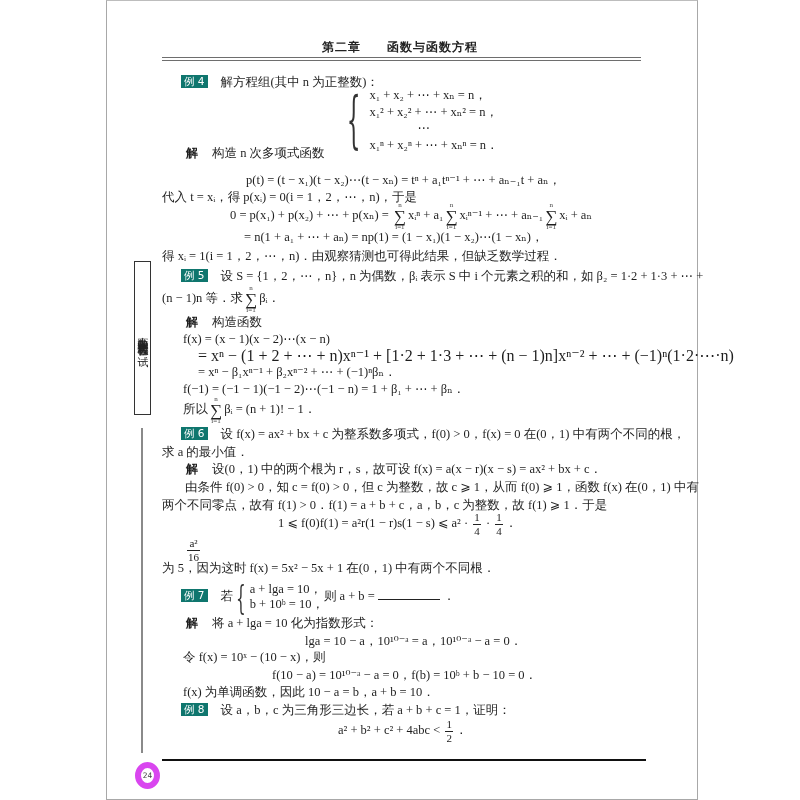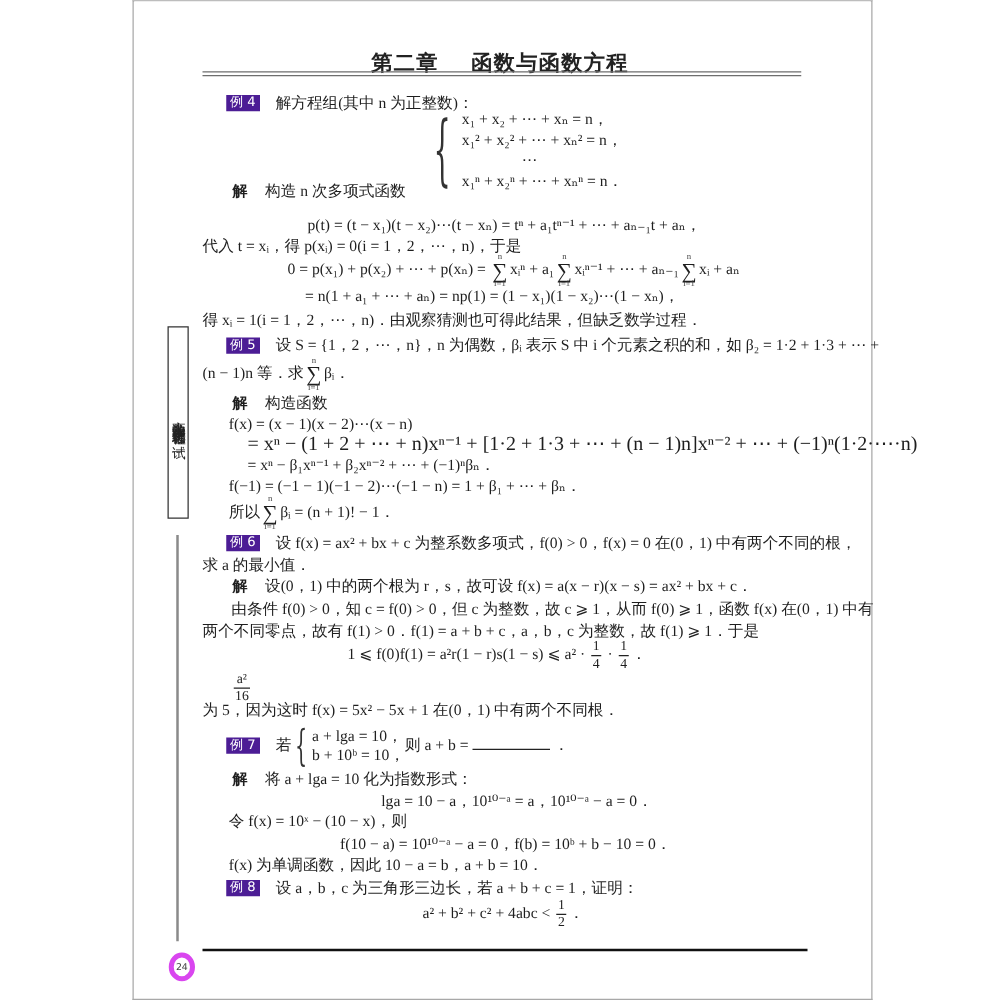--- a/index.html
+++ b/index.html
@@ -9,29 +9,29 @@
     border: 1px solid #a8a8a8; border-top-color: #bdbdbd; background: #fff;
   }
   .abs { position: absolute; }
   .line {
     position: absolute; white-space: nowrap;
     font-family: "Liberation Serif", "DejaVu Serif", serif;
     font-size: 12.5px; line-height: 16px; color: #1e1e1e;
   }
   .header-title {
     position: absolute; top: 39px; left: 0; width: 800px; text-align: center;
-    font-family: Liberation Mono, monospace; font-weight: bold; font-size: 17px;
+    font-family: Liberation Mono, monospace; font-weight: bold; font-size: 12px;
     color: #222; letter-spacing: 1px;
   }
   .header-title .gap { display: inline-block; width: 26px; }
   .header-rule {
     position: absolute; left: 162px; width: 479px; height: 1px; background: #6e6e6e;
   }
   .badge {
-    display: inline-block; background: #4c1d95; color: #fff;
+    display: inline-block; background: #0f766e; color: #fff;
     font-family: "DejaVu Sans", sans-serif; font-size: 10.5px; line-height: 13px;
     padding: 0 3px; margin-right: 13px; vertical-align: 1px;
   }
   .sol { font-weight: bold; margin-right: 14px; font-family: "DejaVu Sans", sans-serif; font-size: 12px; }
   .sum {
     display: inline-flex; flex-direction: column; align-items: center;
     vertical-align: middle; margin: 0 2px; line-height: 1;
   }
   .sum .lim { font-size: 7px; color: #444; }
   .sum .sig { font-size: 17px; line-height: 15px; }
@@ -53,21 +53,21 @@
     border: 1px solid #333; background: #fff;
     writing-mode: vertical-rl; text-orientation: upright;
     font-family: "DejaVu Sans", sans-serif; font-size: 11px; line-height: 15px;
     text-align: center; color: #222; letter-spacing: 1px;
   }
   .side-box .sep { display: inline-block; height: 8px; }
   .side-rule { position: absolute; left: 141px; top: 428px; width: 2px; height: 325px; background: #8a8a8a; }
   .footer-rule { position: absolute; left: 162px; top: 759px; width: 484px; height: 2px; background: #111; }
   .page-num {
     position: absolute; left: 135px; top: 762px; width: 13px; height: 15px;
-    border: 4px solid #d946ef; border-radius: 50%;
+    border: 6px solid #d946ef; border-radius: 50%;
     font-family: "DejaVu Sans", sans-serif; font-size: 7.5px; line-height: 15px;
     text-align: center; color: #444;
   }
 </style>
 </head>
 <body>
 
 <div class="page"></div>
 
 <div class="header-title">

